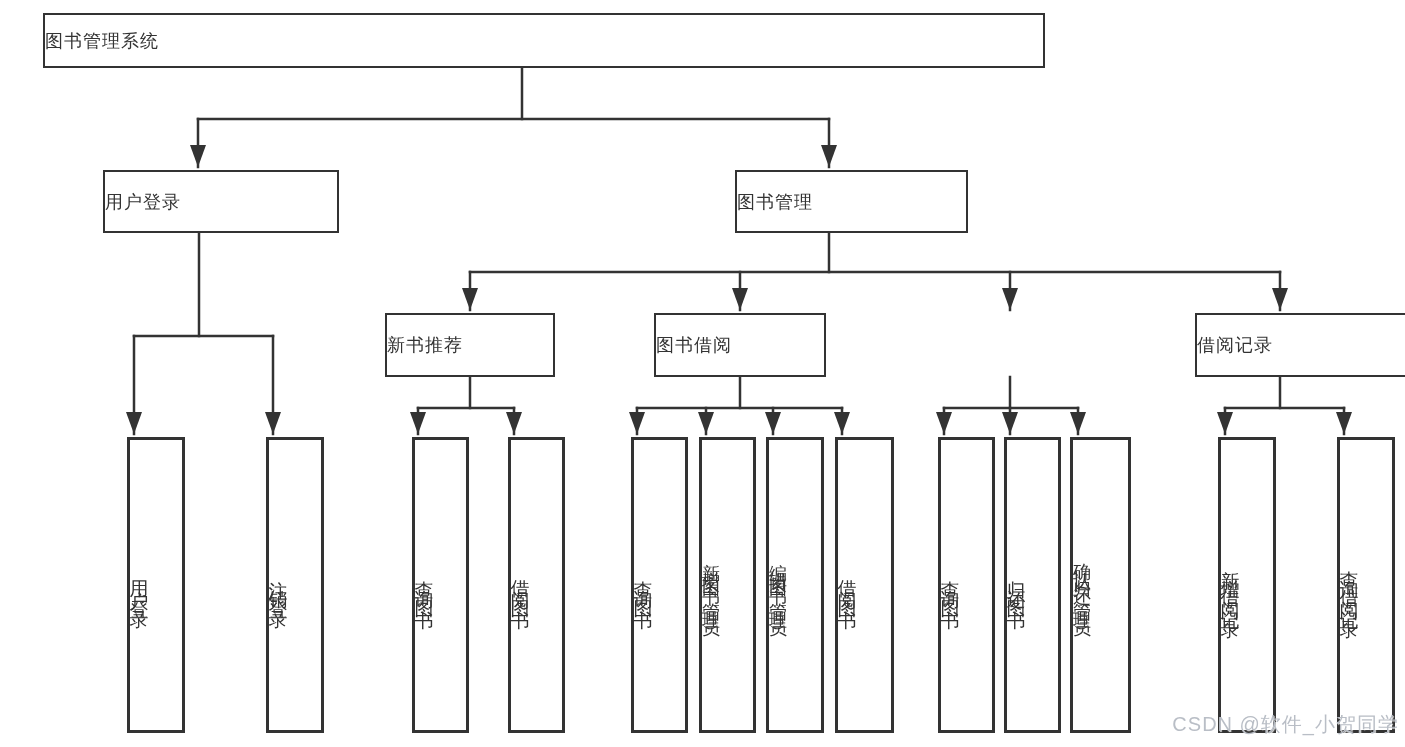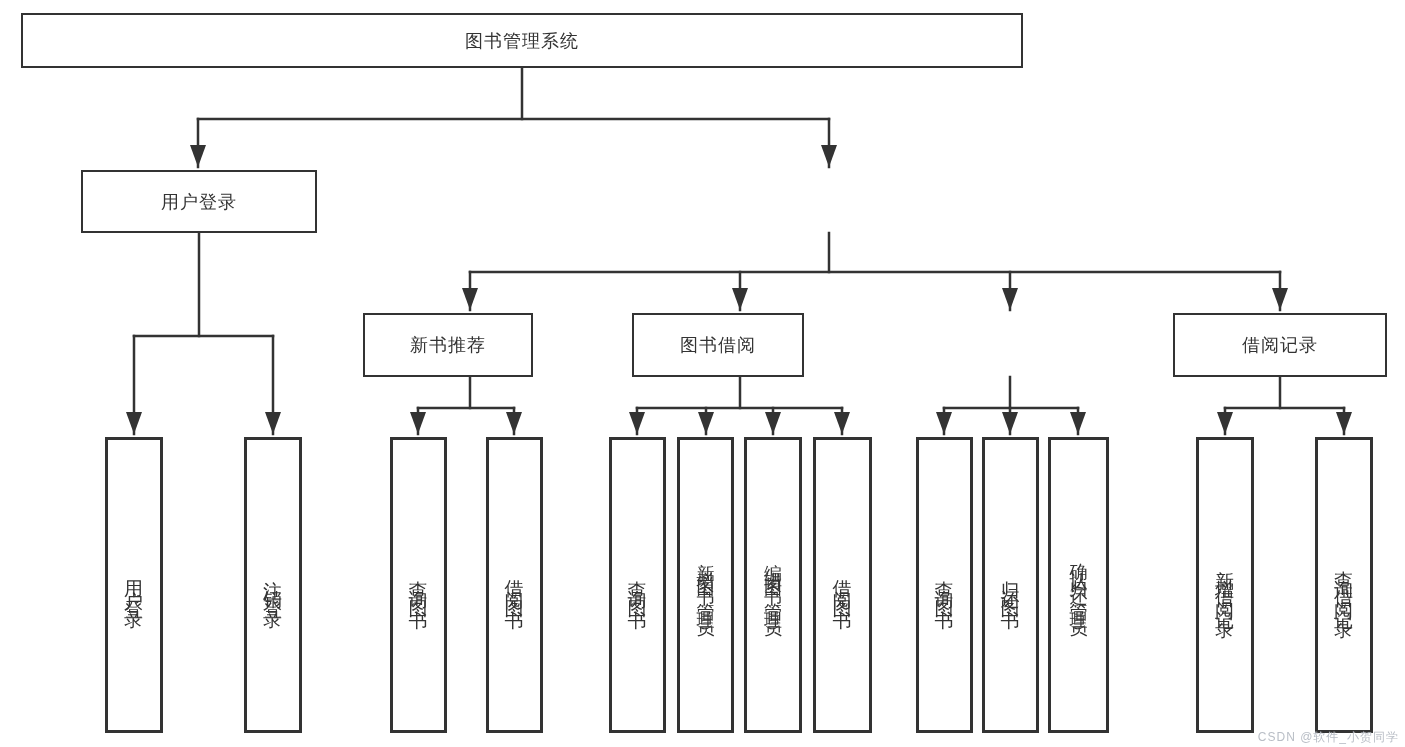--- a/index.html
+++ b/index.html
@@ -33,22 +33,22 @@
     stroke-linecap: square;
   }
   .arrowhead { fill: var(--c-line); stroke: none; }
 
   .box {
     position: absolute;
     background: var(--c-fill);
     border: 2.5px solid var(--c-line);
     display: flex;
     align-items: center;
-    justify-content: center;
     color: var(--c-text);
+    margin-left: 22px;
   }
   .box.leaf { border-width: 3px; }
 
   .hlabel {
     font-size: 18px;
     letter-spacing: 1px;
     white-space: nowrap;
     color: var(--c-text);
   }
   .vlabel {
@@ -58,22 +58,22 @@
     letter-spacing: 10px;
     line-height: 1;
     white-space: nowrap;
     color: var(--c-text);
   }
   .vlabel.long { letter-spacing: 8px; font-size: 18px; }
 
   .watermark {
     position: absolute;
     right: 6px;
-    bottom: 1px;
-    font-size: 12px;
+    bottom: 9px;
+    font-size: 20px;
     color: var(--c-watermark);
     letter-spacing: 1px;
     white-space: nowrap;
     text-shadow: 1px 1px 1px rgba(255,255,255,0.9);
   }
 </style>
 </head>
 <body>
 
 <div class="canvas">
@@ -128,20 +128,23 @@
     </g>
   </svg>
 
   <div class="box" style="left:21px;top:13px;width:1002px;height:55px;border-width:2px">
     <span class="hlabel">图书管理系统</span>
   </div>
 
   <div class="box" style="left:81px;top:170px;width:236px;height:63px">
     <span class="hlabel">用户登录</span>
   </div>
+  <div class="box" style="left:713px;top:170px;width:233px;height:63px">
+    <span class="hlabel">图书管理</span>
+  </div>
 
   <div class="box" style="left:363px;top:313px;width:170px;height:64px">
     <span class="hlabel">新书推荐</span>
   </div>
   <div class="box" style="left:632px;top:313px;width:172px;height:64px">
     <span class="hlabel">图书借阅</span>
   </div>
   <div class="box" style="left:1173px;top:313px;width:214px;height:64px">
     <span class="hlabel">借阅记录</span>
   </div>

